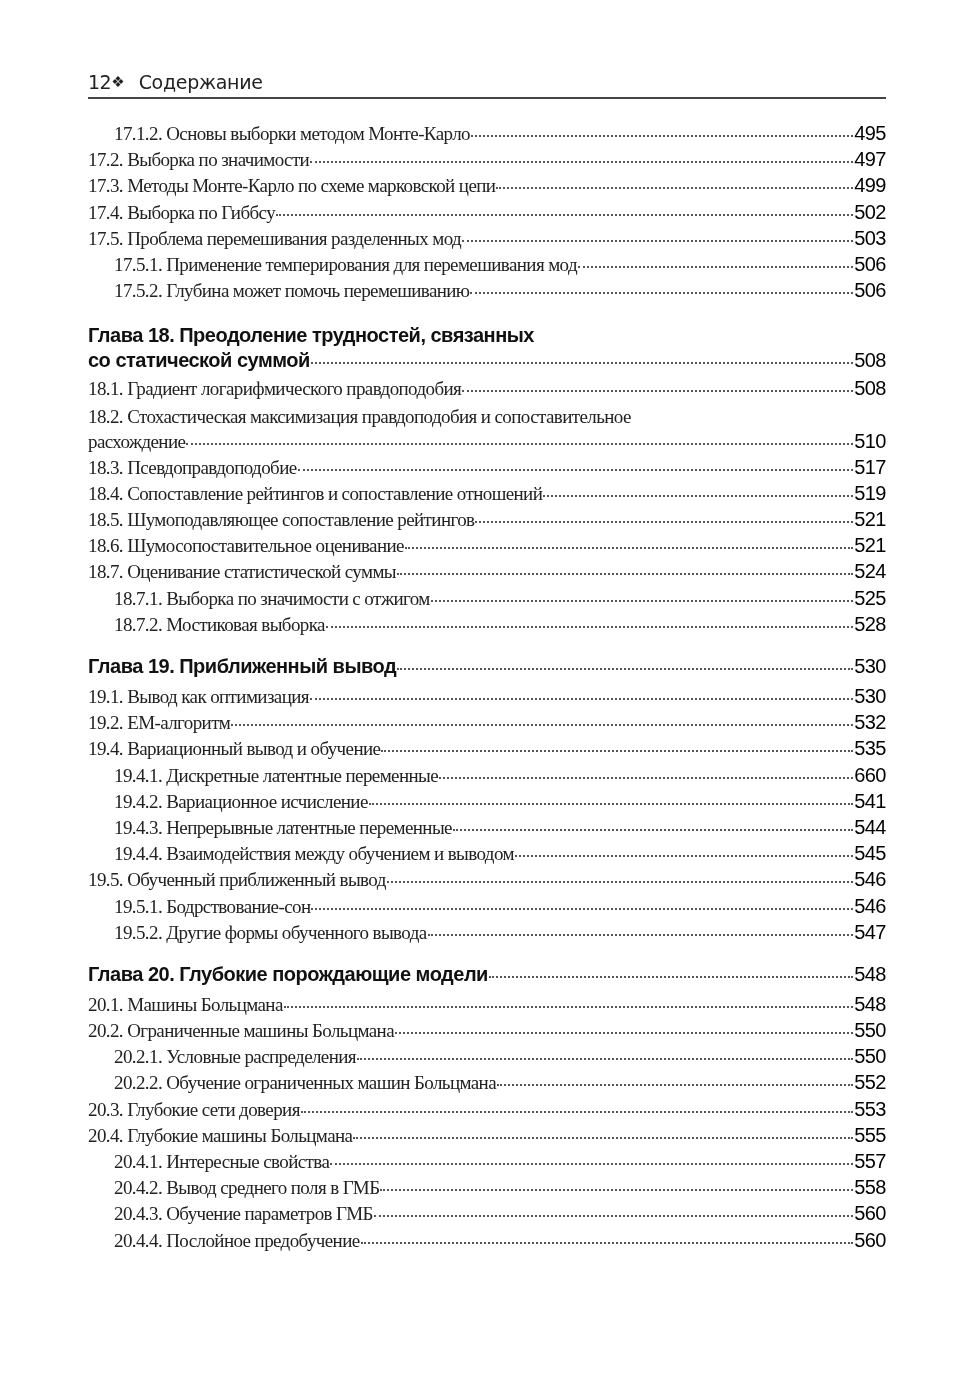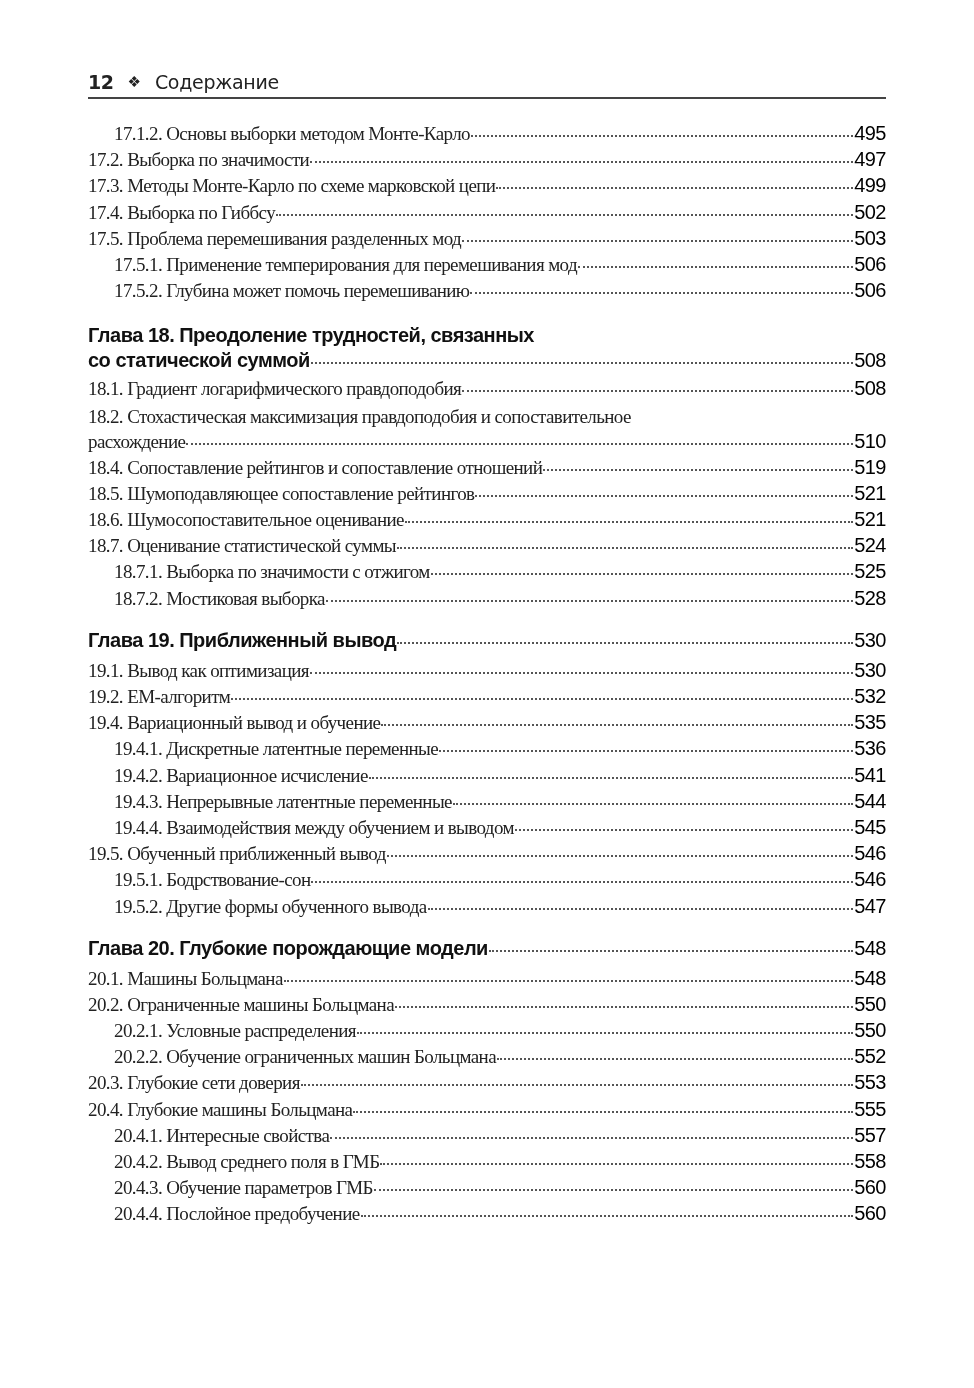--- a/index.html
+++ b/index.html
@@ -26,23 +26,22 @@
     left: 0;
     width: 798px;
     height: 28px;
     display: flex;
     align-items: center;
     font-family: "DejaVu Sans", sans-serif;
     font-size: 19px;
     color: #222;
   }
   .running-head .page-num {
-    font-weight: bold;
+    font-weight: normal;
     letter-spacing: -0.5px;
-    margin-right: 14px;
   }
   .running-head .ornament {
     font-size: 15px;
     margin-right: 14px;
   }
   .running-head .section-title {
     font-weight: normal;
     letter-spacing: -0.3px;
   }
   .rule {
@@ -185,20 +184,25 @@
     </div>
     <div class="entry-wrap">
       <div class="first-line">18.2. Стохастическая максимизация правдоподобия и сопоставительное</div>
       <div class="entry">
         <span class="label">расхождение</span>
         <span class="dots"></span>
         <span class="pg">510</span>
       </div>
     </div>
     <div class="entry">
+      <span class="label">18.3. Псевдоправдоподобие</span>
+      <span class="dots"></span>
+      <span class="pg">517</span>
+    </div>
+    <div class="entry">
       <span class="label">18.4. Сопоставление рейтингов и сопоставление отношений</span>
       <span class="dots"></span>
       <span class="pg">519</span>
     </div>
     <div class="entry">
       <span class="label">18.5. Шумоподавляющее сопоставление рейтингов</span>
       <span class="dots"></span>
       <span class="pg">521</span>
     </div>
     <div class="entry">
@@ -240,21 +244,21 @@
       <span class="pg">532</span>
     </div>
     <div class="entry">
       <span class="label">19.4. Вариационный вывод и обучение</span>
       <span class="dots"></span>
       <span class="pg">535</span>
     </div>
     <div class="entry l2">
       <span class="label">19.4.1. Дискретные латентные переменные</span>
       <span class="dots"></span>
-      <span class="pg">536</span>
+      <span class="pg">660</span>
     </div>
     <div class="entry l2">
       <span class="label">19.4.2. Вариационное исчисление</span>
       <span class="dots"></span>
       <span class="pg">541</span>
     </div>
     <div class="entry l2">
       <span class="label">19.4.3. Непрерывные латентные переменные</span>
       <span class="dots"></span>
       <span class="pg">544</span>

